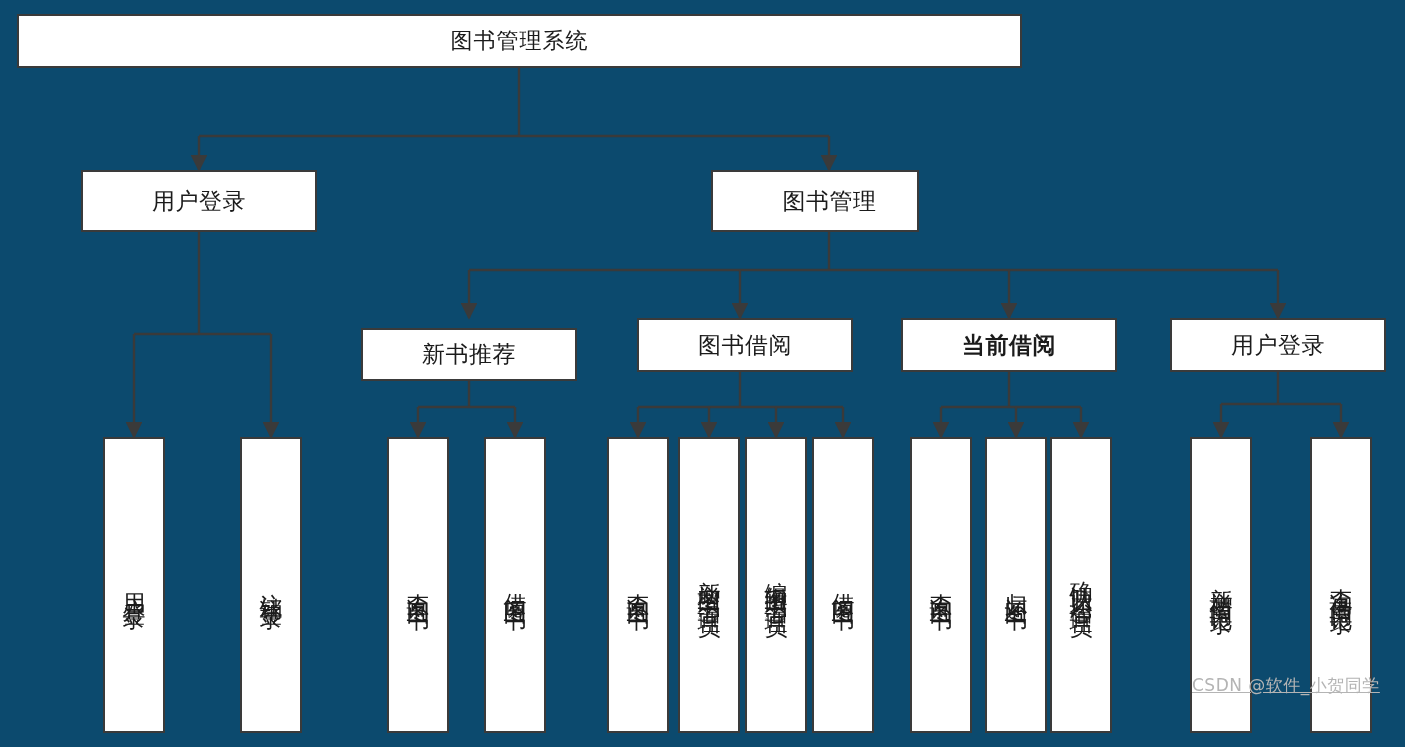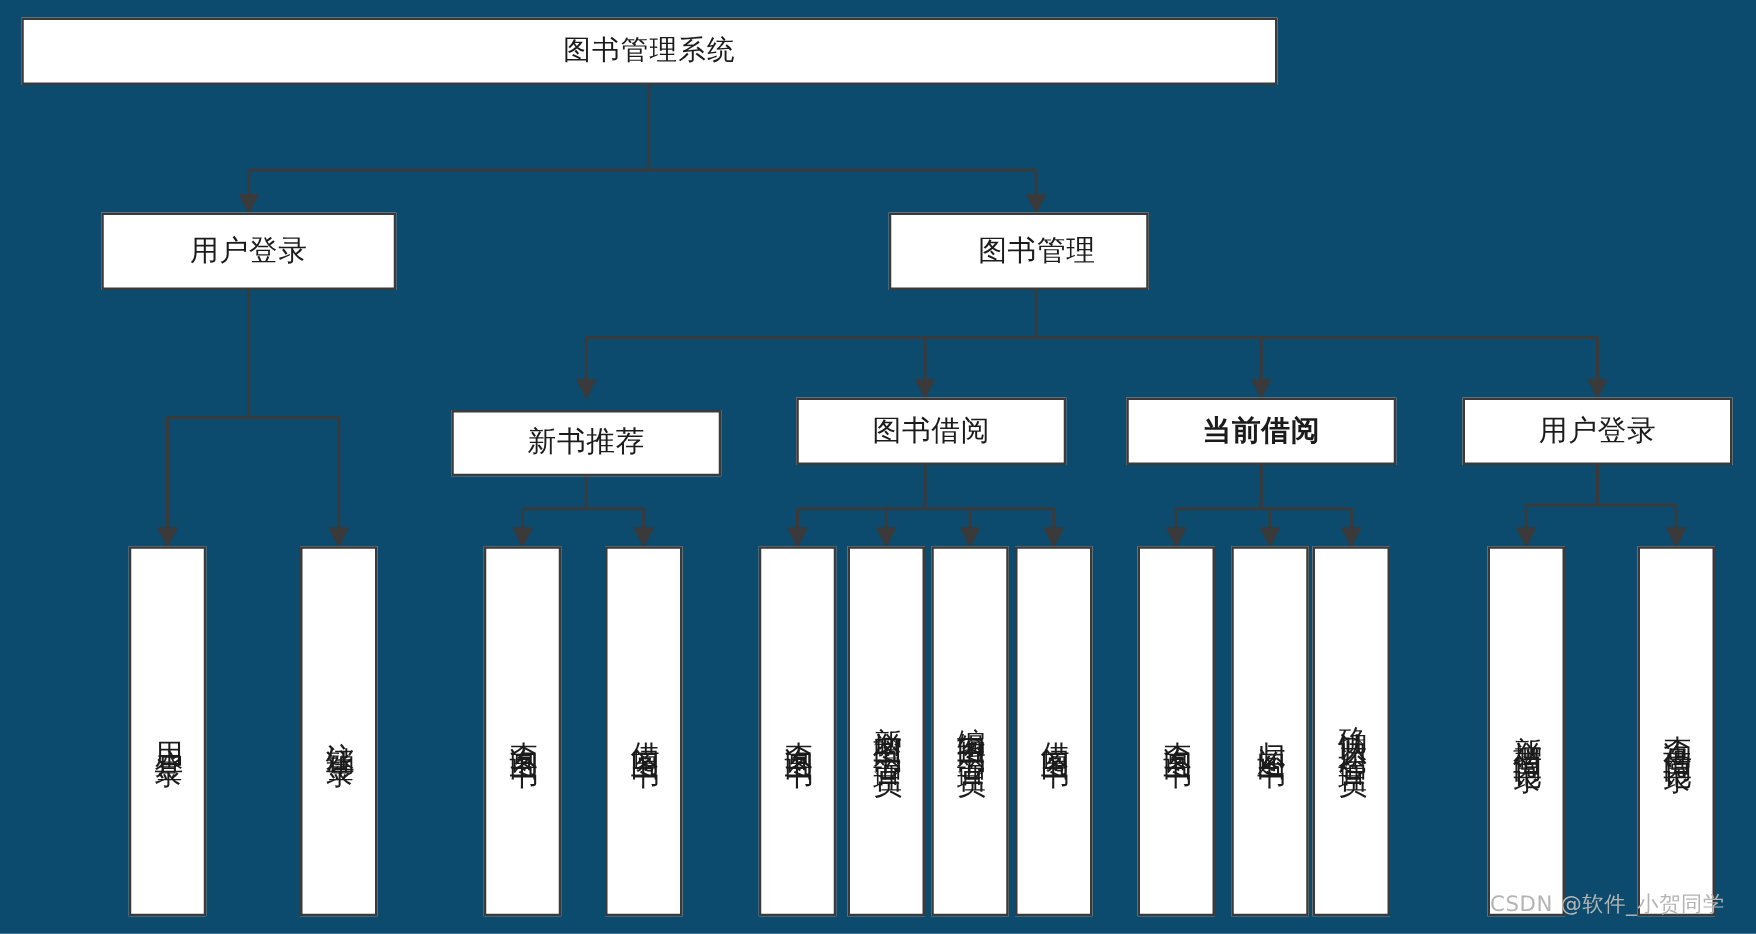--- a/index.html
+++ b/index.html
@@ -64,26 +64,27 @@
     text-orientation: upright;
     font-size: 23px;
     letter-spacing: 5px;
     line-height: 1.0;
     white-space: nowrap;
     max-height: 100%;
   }
   #watermark {
     position: absolute;
     left: 1192px;
-    top: 712px;
+    top: 674px;
     font-size: 17px;
     color: #b4b4b4;
     white-space: nowrap;
     z-index: 5;
     letter-spacing: 0.5px;
+    text-decoration: underline;
   }
 </style>
 </head>
 <body>
 
 <div id="diagram-root">
 
   <svg id="edges-layer" viewBox="0 0 1405 747" width="1405" height="747" xmlns="http://www.w3.org/2000/svg">
     <defs>
       <marker id="arrowhead" viewBox="0 0 10 10" refX="9" refY="5" markerWidth="7" markerHeight="7" orient="auto-start-reverse">

